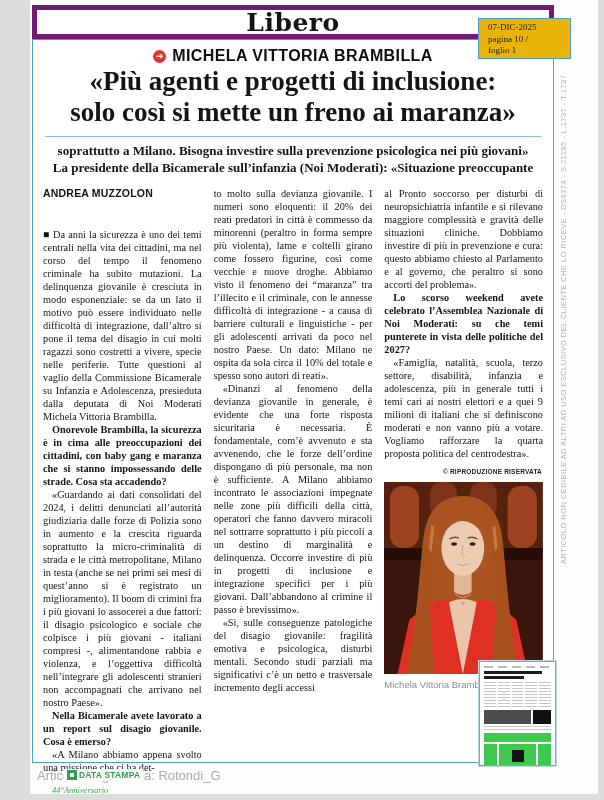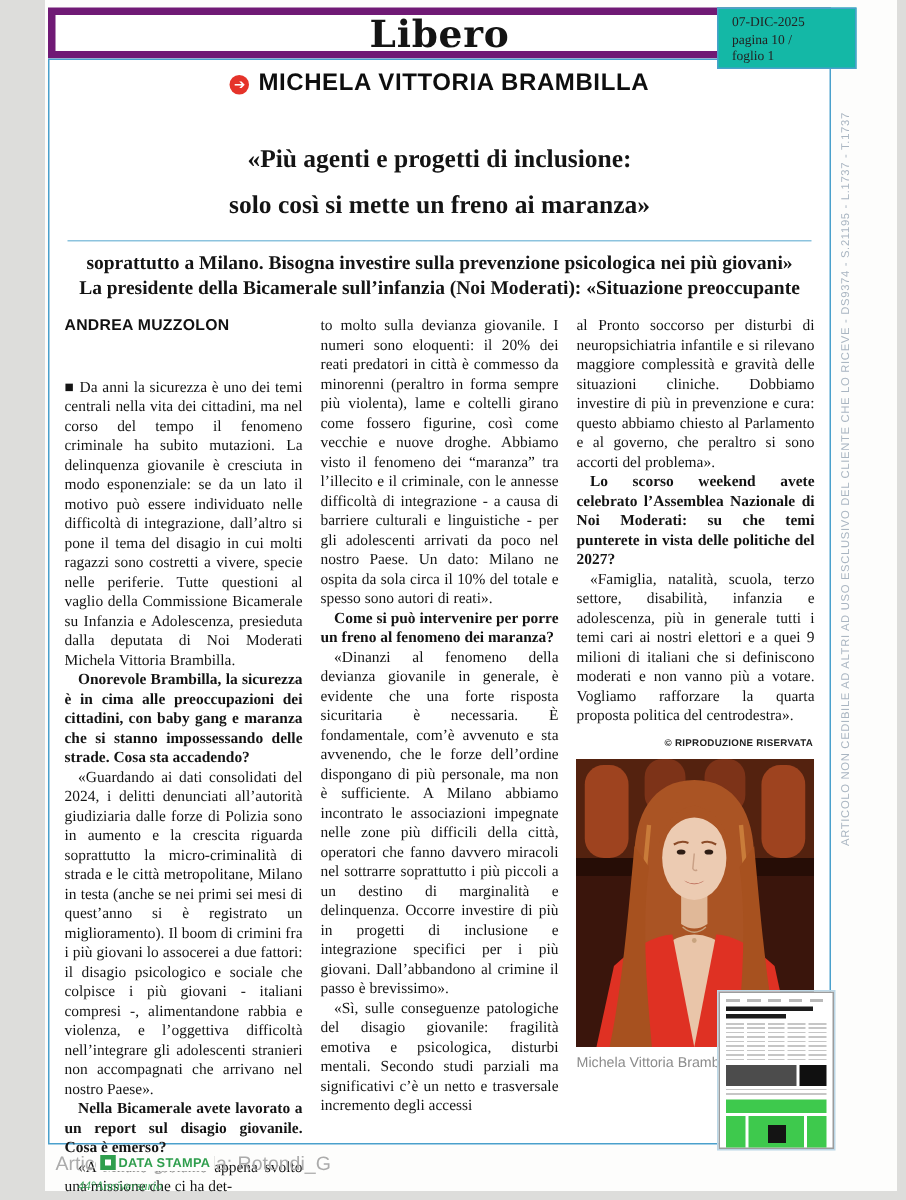--- a/index.html
+++ b/index.html
@@ -15,41 +15,41 @@
   .masthead-box {
     position:absolute; left:32px; top:5px; width:522px; height:34px;
     background:#fff; border:5px solid #701a75; box-sizing:border-box;
     display:flex; align-items:center; justify-content:center;
   }
   .masthead {
     font-family:"DejaVu Serif", serif; font-weight:bold;
     font-size:25px; color:#141414; letter-spacing:0.5px;
   }
   .date-box {
-    position:absolute; left:478px; top:5px; width:93px; height:41px;
-    background:#14b8a6; border:1px solid #4aa0cc; box-sizing:border-box;
+    position:absolute; left:478px; top:18px; width:93px; height:41px;
+    background:#eab308; border:1px solid #4aa0cc; box-sizing:border-box;
     font-family:"Liberation Serif", serif; font-size:9px; line-height:11.5px;
     color:#222; padding:3px 0 0 9px; z-index:6;
   }
 
   
   .article-box {
     position:absolute; left:32px; top:39px; width:522px; height:724px;
     background:#fff; border:1px solid #4aa0cc; box-sizing:border-box;
     padding:5px 10px 0 10px; z-index:2;
   }
   .kicker-row { display:flex; align-items:center; justify-content:center; gap:6px; margin-top:2px; }
   .kicker-icon {
     width:13px; height:13px; border-radius:50%; background:#e5332a; color:#fff;
     font-size:9px; line-height:13px; text-align:center; flex:0 0 auto;
   }
   .kicker { font-weight:bold; font-size:16px; letter-spacing:0.4px; color:#0e0e0e; }
   .headline {
     text-align:center; font-family:"Liberation Serif", serif; font-weight:bold;
-    font-size:17px; line-height:31px; color:#141414; margin-top:25px;
+    font-size:27px; line-height:31px; color:#141414; margin-top:1px;
   }
   .head-rule { height:1px; background:#8cc3de; margin:8px 2px 6px 2px; }
   .subhead {
     text-align:center; font-family:"Liberation Serif", serif; font-weight:bold;
     font-size:13px; line-height:16.5px; color:#141414;
   }
 
   
   .cols { display:flex; gap:12px; margin-top:11px; }
   .col {
@@ -146,21 +146,20 @@
       <div class="byline">ANDREA MUZZOLON</div>
       <p class="lead">■ Da anni la sicurezza è uno dei temi centrali nella vita dei cittadini, ma nel corso del tempo il fenomeno criminale ha subito mutazioni. La delinquenza giovanile è cresciuta in modo esponenziale: se da un lato il motivo può essere individuato nelle difficoltà di integrazione, dall’altro si pone il tema del disagio in cui molti ragazzi sono costretti a vivere, specie nelle periferie. Tutte questioni al vaglio della Commissione Bicamerale su Infanzia e Adolescenza, presieduta dalla deputata di Noi Moderati Michela Vittoria Brambilla.</p>
       <p class="q">Onorevole Brambilla, la sicurezza è in cima alle preoccupazioni dei cittadini, con baby gang e maranza che si stanno impossessando delle strade. Cosa sta accadendo?</p>
       <p class="a">«Guardando ai dati consolidati del 2024, i delitti denunciati all’autorità giudiziaria dalle forze di Polizia sono in aumento e la crescita riguarda soprattutto la micro-criminalità di strada e le città metropolitane, Milano in testa (anche se nei primi sei mesi di quest’anno si è registrato un miglioramento). Il boom di crimini fra i più giovani lo assocerei a due fattori: il disagio psicologico e sociale che colpisce i più giovani - italiani compresi -, alimentandone rabbia e violenza, e l’oggettiva difficoltà nell’integrare gli adolescenti stranieri non accompagnati che arrivano nel nostro Paese».</p>
       <p class="q">Nella Bicamerale avete lavorato a un report sul disagio giovanile. Cosa è emerso?</p>
       <p class="a">«A Milano abbiamo appena svolto una missione che ci ha det-</p>
     </div>
 
     <div class="col">
       <p class="cont">to molto sulla devianza giovanile. I numeri sono eloquenti: il 20% dei reati predatori in città è commesso da minorenni (peraltro in forma sempre più violenta), lame e coltelli girano come fossero figurine, così come vecchie e nuove droghe. Abbiamo visto il fenomeno dei “maranza” tra l’illecito e il criminale, con le annesse difficoltà di integrazione - a causa di barriere culturali e linguistiche - per gli adolescenti arrivati da poco nel nostro Paese. Un dato: Milano ne ospita da sola circa il 10% del totale e spesso sono autori di reati».</p>
-      <p class="q">Come si può intervenire per porre un freno al fenomeno dei maranza?</p>
       <p class="a">«Dinanzi al fenomeno della devianza giovanile in generale, è evidente che una forte risposta sicuritaria è necessaria. È fondamentale, com’è avvenuto e sta avvenendo, che le forze dell’ordine dispongano di più personale, ma non è sufficiente. A Milano abbiamo incontrato le associazioni impegnate nelle zone più difficili della città, operatori che fanno davvero miracoli nel sottrarre soprattutto i più piccoli a un destino di marginalità e delinquenza. Occorre investire di più in progetti di inclusione e integrazione specifici per i più giovani. Dall’abbandono al crimine il passo è brevissimo».</p>
       <p class="a">«Sì, sulle conseguenze patologiche del disagio giovanile: fragilità emotiva e psicologica, disturbi mentali. Secondo studi parziali ma significativi c’è un netto e trasversale incremento degli accessi</p>
     </div>
 
     <div class="col">
       <p class="cont">al Pronto soccorso per disturbi di neuropsichiatria infantile e si rilevano maggiore complessità e gravità delle situazioni cliniche. Dobbiamo investire di più in prevenzione e cura: questo abbiamo chiesto al Parlamento e al governo, che peraltro si sono accorti del problema».</p>
       <p class="q">Lo scorso weekend avete celebrato l’Assemblea Nazionale di Noi Moderati: su che temi punterete in vista delle politiche del 2027?</p>
       <p class="a">«Famiglia, natalità, scuola, terzo settore, disabilità, infanzia e adolescenza, più in generale tutti i temi cari ai nostri elettori e a quei 9 milioni di italiani che si definiscono moderati e non vanno più a votare. Vogliamo rafforzare la quarta proposta politica del centrodestra».</p>
       <div class="copyright">© RIPRODUZIONE RISERVATA</div>
 

